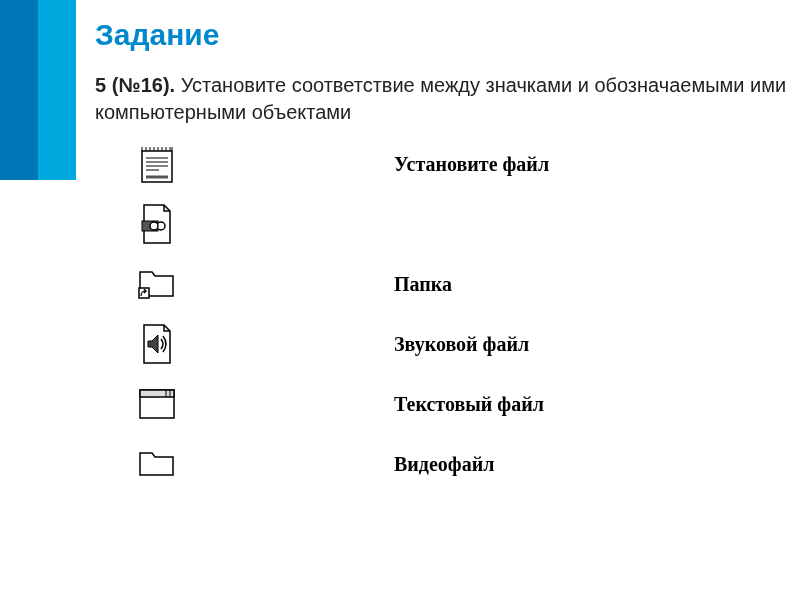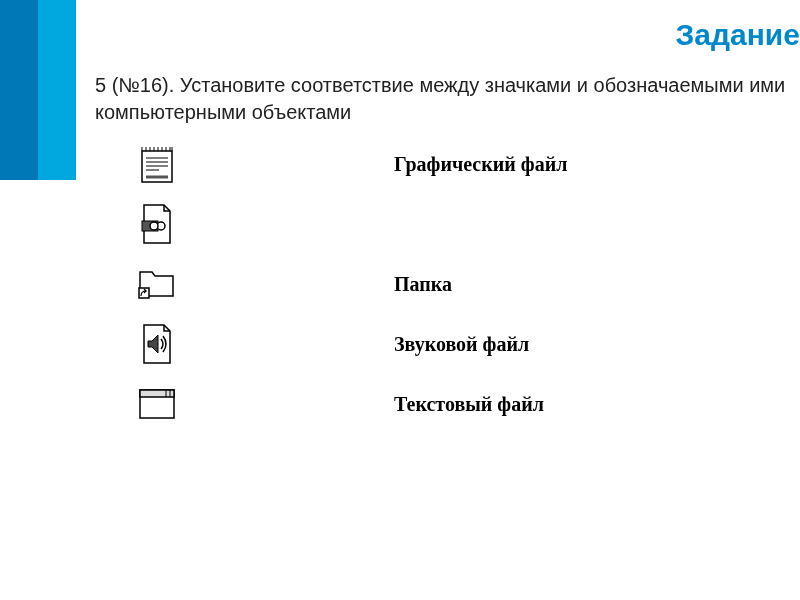--- a/index.html
+++ b/index.html
@@ -33,30 +33,29 @@
     }
     .content {
       padding-left: 95px;
       padding-top: 18px;
     }
     .title {
       font-size: 30px;
       font-weight: bold;
       color: #0088cc;
       margin-bottom: 20px;
-      text-align: right;
     }
     .task-text {
       font-size: 20px;
       color: #222;
       line-height: 1.35;
       margin-bottom: 8px;
     }
     .task-text .bold {
-      font-weight: normal;
+      font-weight: bold;
     }
     .match-area {
       margin-top: 8px;
       padding-left: 40px;
     }
     .match-row {
       display: flex;
       align-items: center;
       height: 60px;
     }
@@ -97,21 +96,21 @@
         <svg width="36" height="40" viewBox="0 0 36 40">
           <rect x="3" y="7" width="30" height="31" fill="#fff" stroke="#000" stroke-width="1.5"></rect>
           <path d="M3 7 L3 3 M7 7 L7 3 M11 7 L11 3 M15 7 L15 3 M19 7 L19 3 M23 7 L23 3 M27 7 L27 3 M31 7 L31 3 M33 7 L33 3" stroke="#000" stroke-width="1"></path>
           <line x1="7" y1="14" x2="29" y2="14" stroke="#000" stroke-width="1"></line>
           <line x1="7" y1="18" x2="29" y2="18" stroke="#000" stroke-width="1"></line>
           <line x1="7" y1="22" x2="29" y2="22" stroke="#000" stroke-width="1"></line>
           <line x1="7" y1="26" x2="20" y2="26" stroke="#000" stroke-width="1"></line>
           <line x1="7" y1="33" x2="29" y2="33" stroke="#555" stroke-width="3"></line>
         </svg>
       </div>
-      <div class="label-cell">Графический файл</div>
+      <div class="label-cell">Установите файл</div>
     </div>
 
     <div class="match-row">
       <div class="icon-cell">
         <svg width="34" height="42" viewBox="0 0 34 42">
           <path d="M4 2 L24 2 L30 8 L30 40 L4 40 Z" fill="#fff" stroke="#000" stroke-width="1.5"></path>
           <path d="M24 2 L24 8 L30 8" fill="none" stroke="#000" stroke-width="1.5"></path>
           <rect x="2" y="18" width="16" height="10" fill="#555" stroke="#000" stroke-width="1"></rect>
           <circle cx="21" cy="23" r="4" fill="#fff" stroke="#000" stroke-width="1.5"></circle>
           <circle cx="14" cy="23" r="4" fill="#fff" stroke="#000" stroke-width="1.5"></circle>
@@ -148,16 +147,24 @@
         <svg width="40" height="34" viewBox="0 0 40 34">
           <rect x="3" y="3" width="34" height="28" fill="#fff" stroke="#000" stroke-width="1.5"></rect>
           <rect x="3" y="3" width="34" height="7" fill="#ddd" stroke="#000" stroke-width="1.5"></rect>
           <line x1="29" y1="3" x2="29" y2="10" stroke="#000" stroke-width="1"></line>
           <line x1="33" y1="3" x2="33" y2="10" stroke="#000" stroke-width="1"></line>
         </svg>
       </div>
       <div class="label-cell">Текстовый файл</div>
     </div>
 
+    <div class="match-row">
+      <div class="icon-cell">
+        <svg width="40" height="34" viewBox="0 0 40 34">
+          <path d="M3 10 L3 6 L15 6 L18 10 L36 10 L36 28 L3 28 Z" fill="#fff" stroke="#000" stroke-width="1.5"></path>
+        </svg>
+      </div>
+      <div class="label-cell">Видеофайл</div>
+    </div>
 
 
   </div>
 </div>
 
 </body></html>

